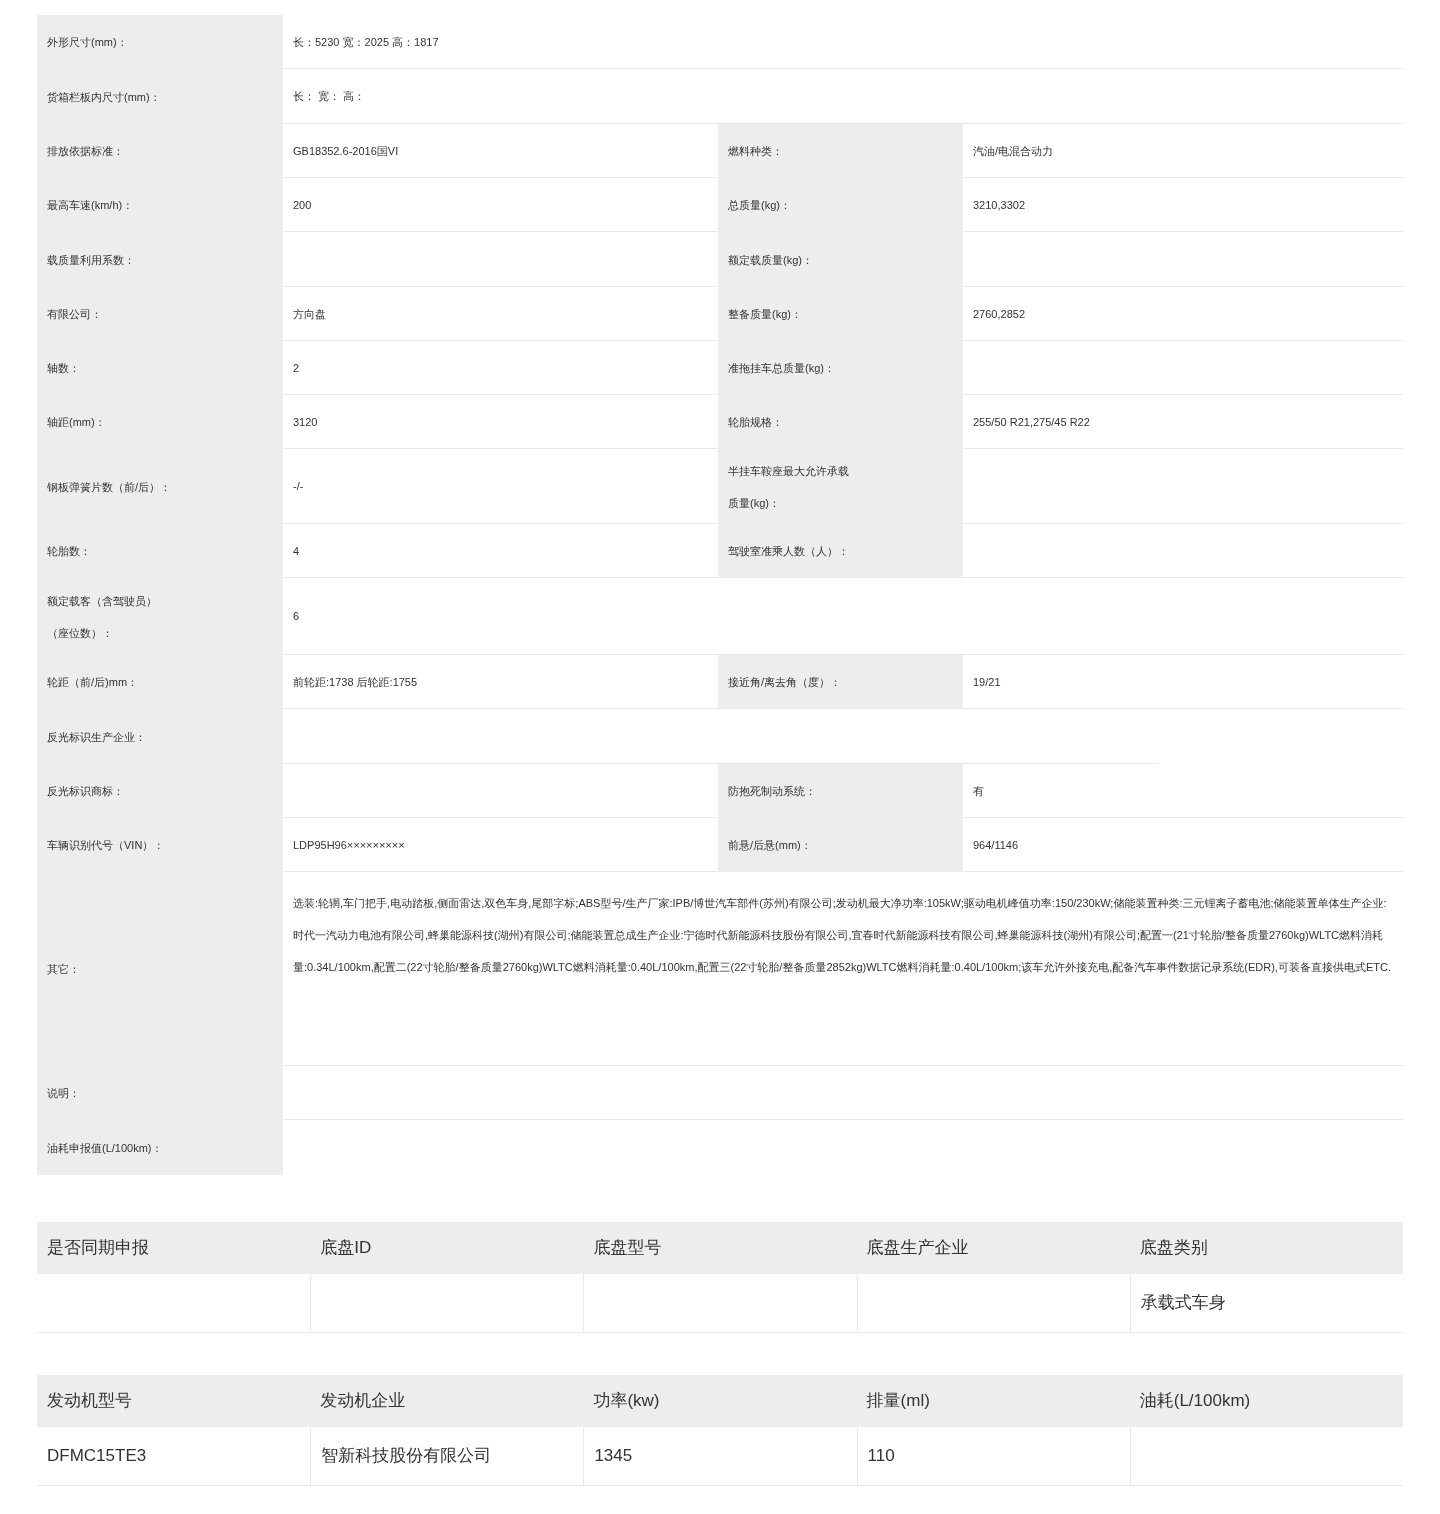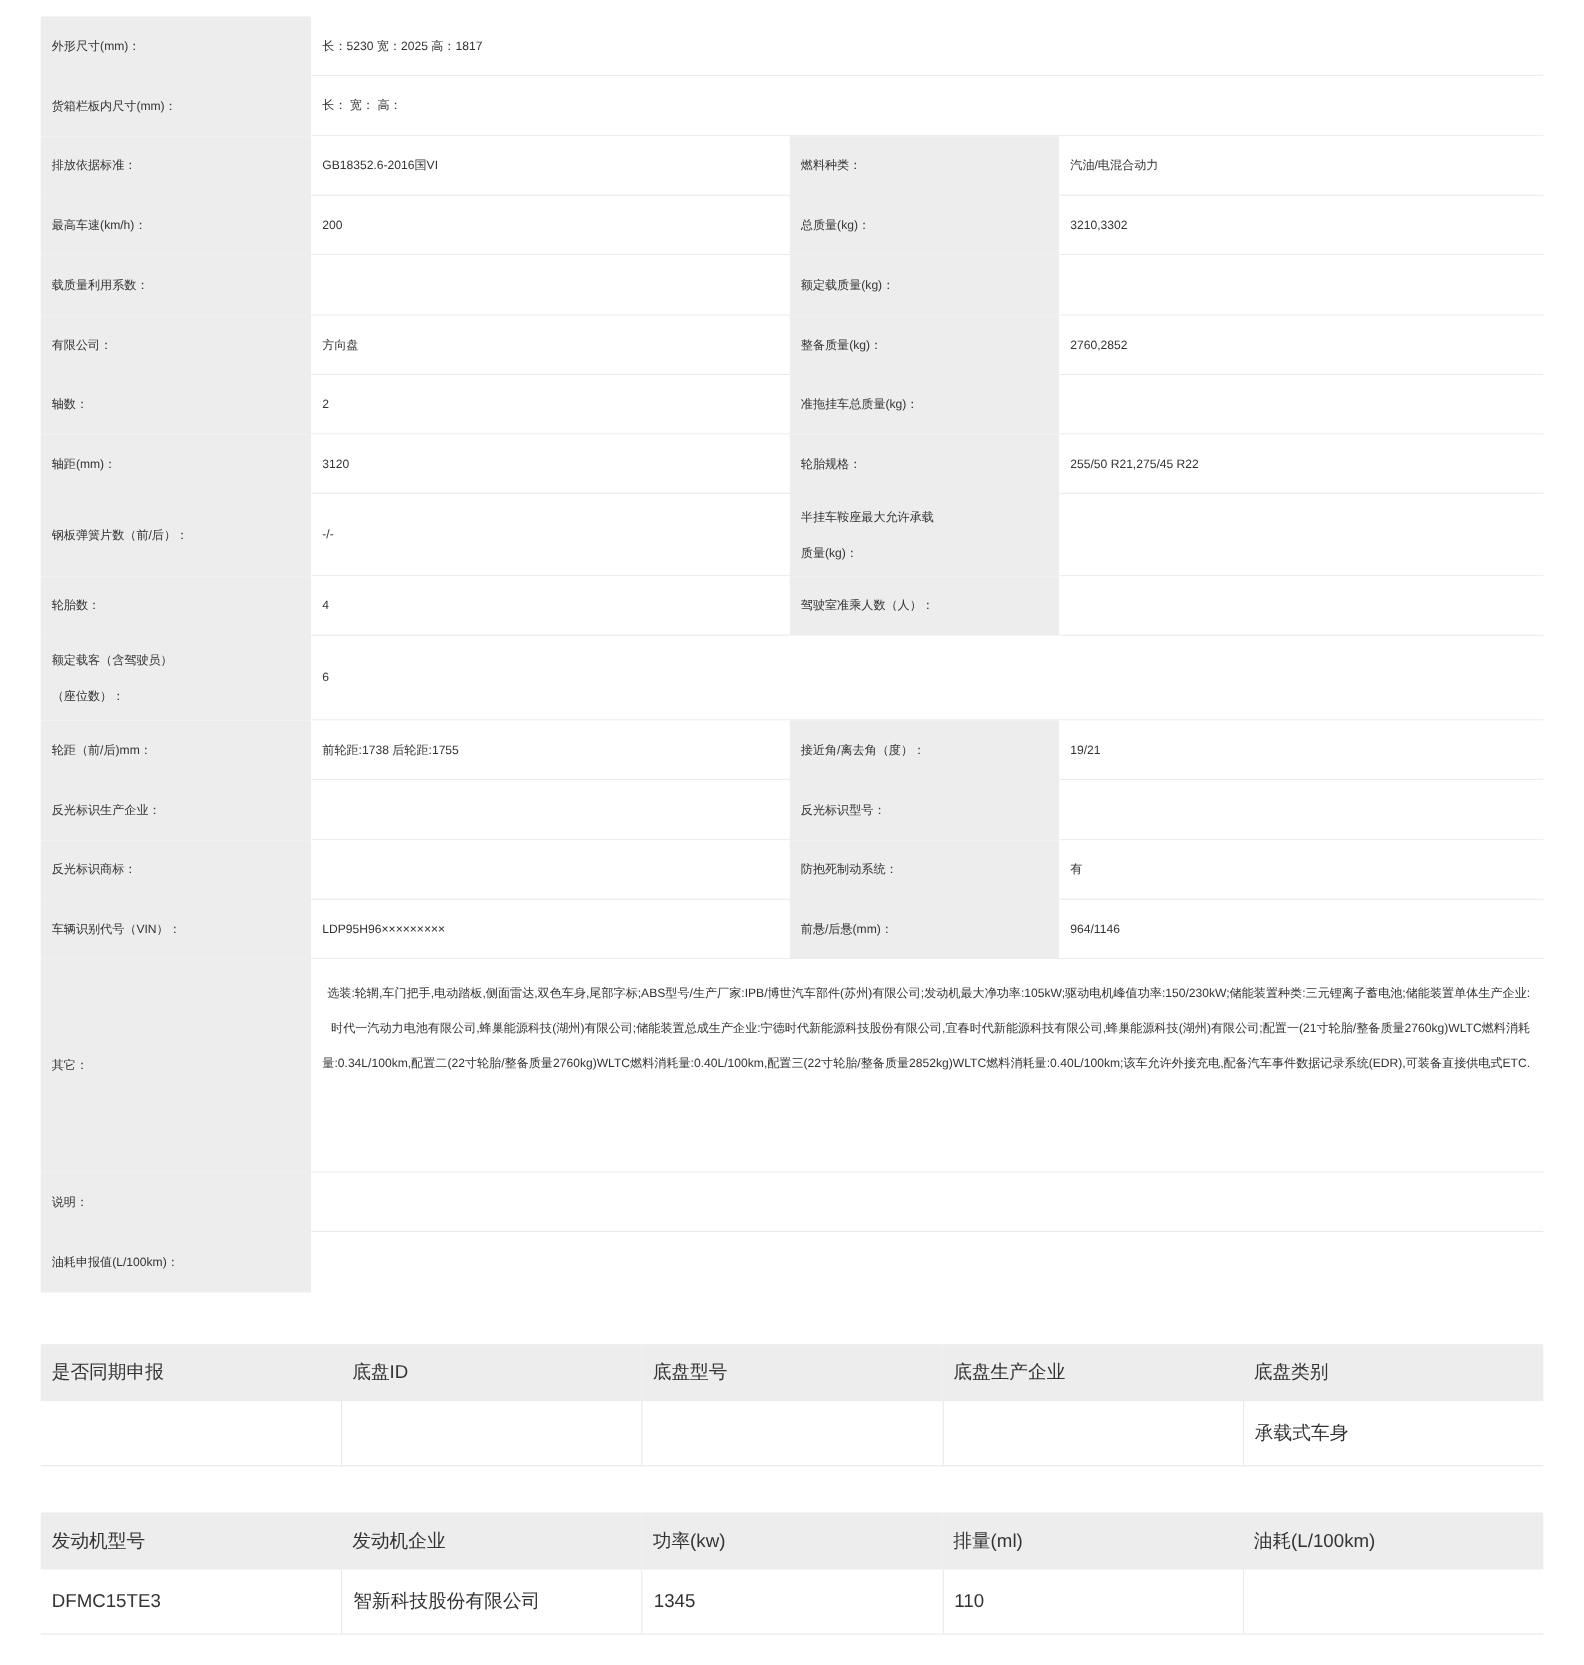--- a/index.html
+++ b/index.html
@@ -24,21 +24,21 @@
     font-size:11px;line-height:32px;
     overflow:hidden;
   }
   .lab{background:var(--label-bg,#ededed);white-space:pre-line;}
   .val{background:#fff;}
   .row:not(:last-child) .val{border-bottom:1px solid var(--border,#e9e9e9);}
   .colA{width:246px;}
   .colB{width:435px;}
   .colC{width:245px;}
   .colD{width:440px;}
-  .colFull{width:1120px;text-align:right;}
+  .colFull{width:1120px;}
   .para{display:block;padding-top:15px;padding-bottom:22px;}
 
   .bottom-table{width:1366px;}
   .chassis{margin-top:47px;}
   .engine{margin-top:42px;}
   .bt-row{display:flex;}
   .bt-cell{
     flex:0 0 20%;
     display:flex;align-items:center;
     padding:0 12px 0 10px;
@@ -132,21 +132,20 @@
     <div class="row" style="height:54px">
       <div class="cell lab colA">轮距（前/后)mm：</div>
       <div class="cell val colB">前轮距:1738 后轮距:1755</div>
       <div class="cell lab colC">接近角/离去角（度）：</div>
       <div class="cell val colD">19/21</div>
     </div>
 
     <div class="row" style="height:55px">
       <div class="cell lab colA">反光标识生产企业：</div>
       <div class="cell val colB"></div>
-      <div class="cell lab colC">反光标识型号：</div>
       <div class="cell val colD"></div>
     </div>
 
     <div class="row" style="height:54px">
       <div class="cell lab colA">反光标识商标：</div>
       <div class="cell val colB"></div>
       <div class="cell lab colC">防抱死制动系统：</div>
       <div class="cell val colD">有</div>
     </div>
 

